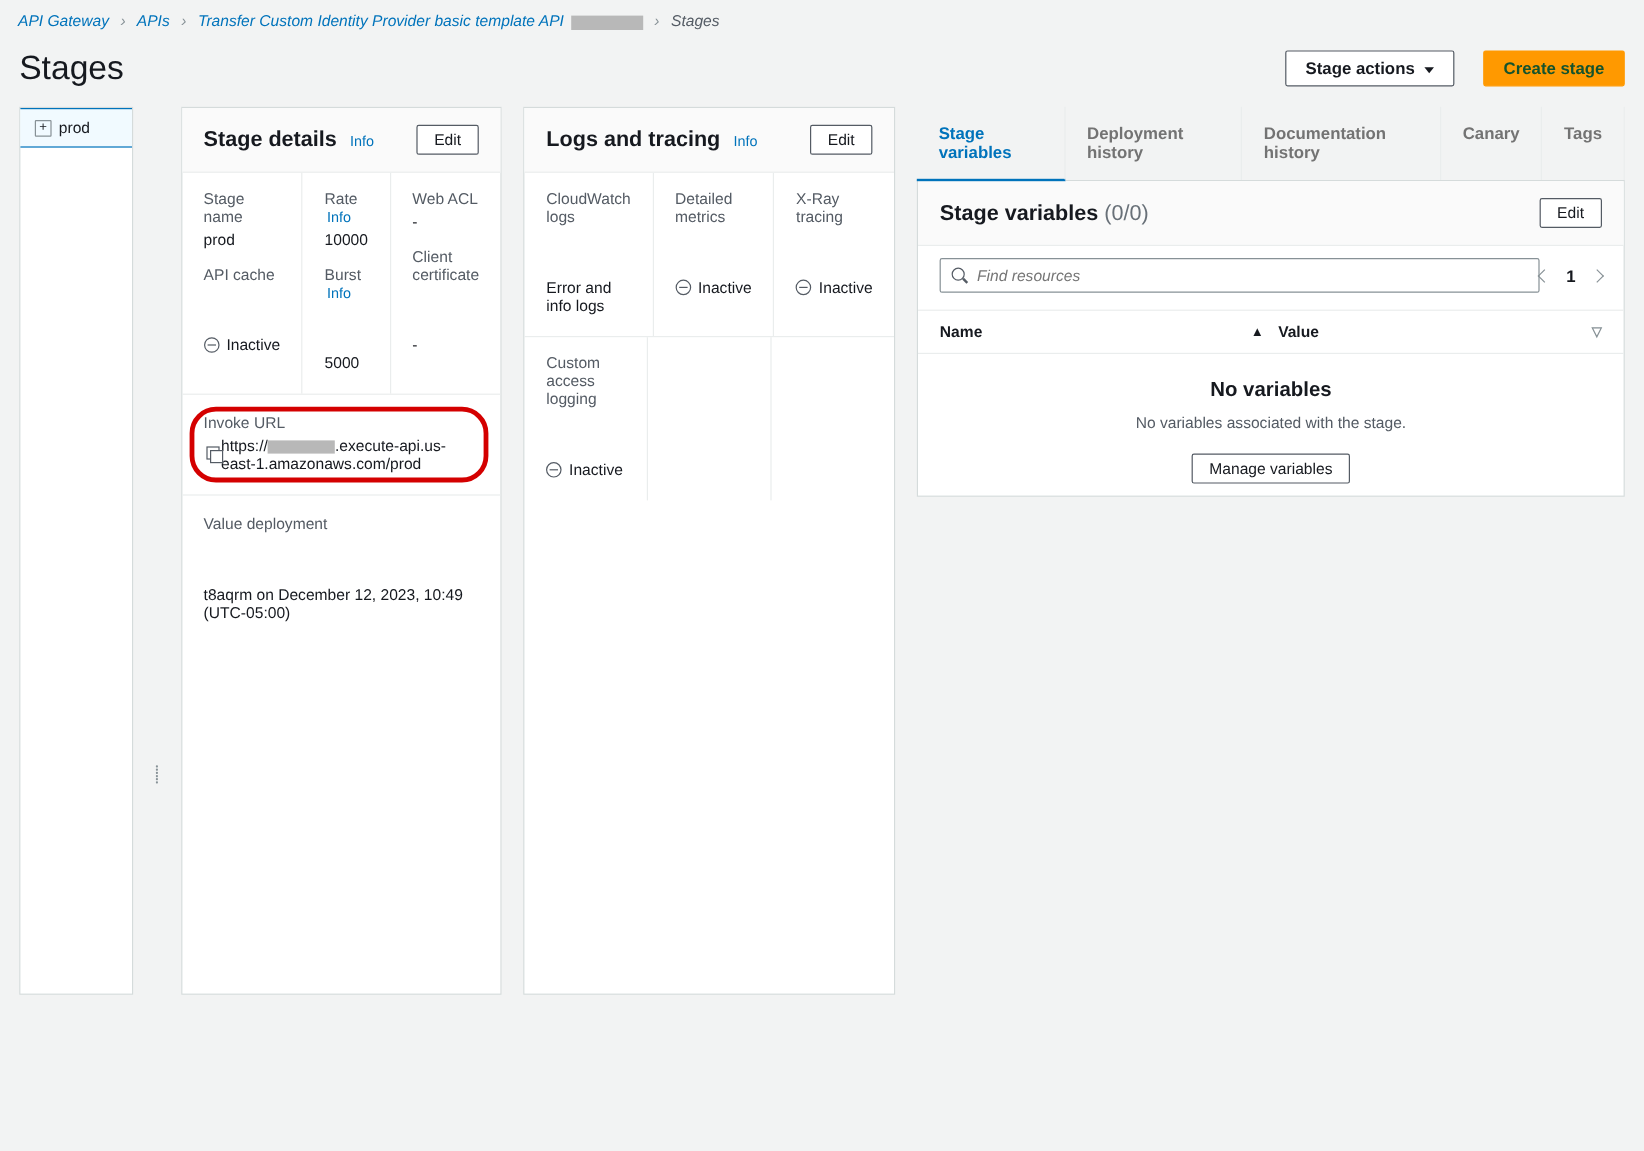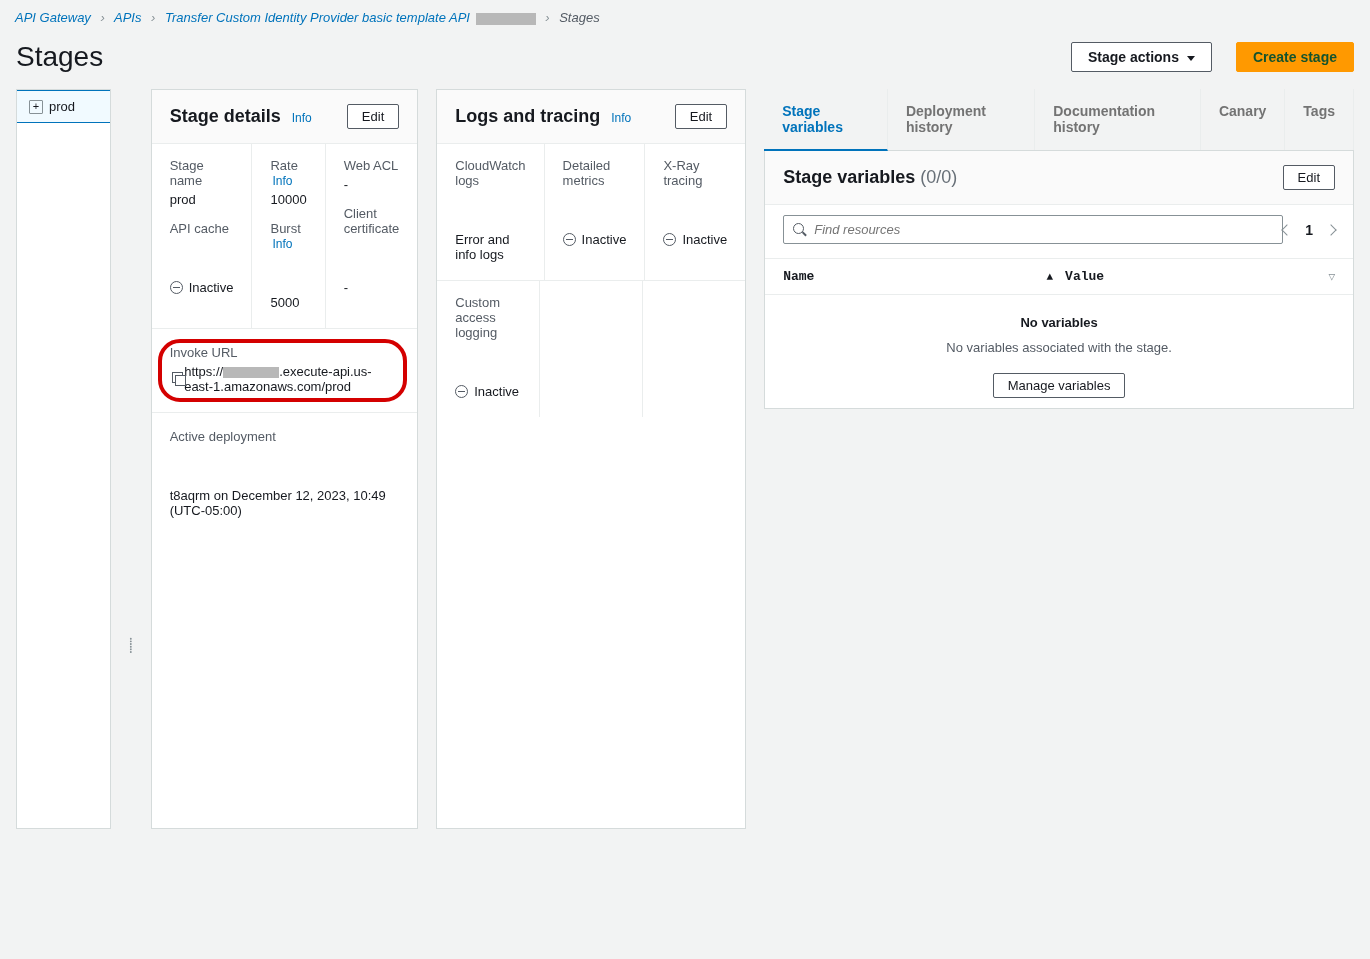--- a/index.html
+++ b/index.html
@@ -52,26 +52,26 @@
   .tabs .tab.active { color:#0073bb; border-bottom:2px solid #0073bb; margin-bottom:-1px;}
   .panel.sub { margin-top:-1px;}
   .search-bar { display:flex; align-items:center; justify-content:space-between; padding:10px 18px 14px 18px;}
   .search-input-wrap { position:relative; width:500px;}
   .search-input-wrap .mag { position:absolute; left:10px; top:50%; transform:translateY(-50%); width:14px; height:14px; }
   .search-input-wrap .mag::before { content:""; position:absolute; width:9px; height:9px; border:1.5px solid #545b64; border-radius:50%; left:0; top:0;}
   .search-input-wrap .mag::after { content:""; position:absolute; width:5px; height:1.5px; background:#545b64; transform:rotate(45deg); left:9px; top:10px;}
   .search-input { width:100%; padding:6px 10px 6px 30px; border:1px solid #879196; border-radius:2px; font-size:13px; font-style:italic; color:#545b64;}
   .pager { display:flex; align-items:center; gap:14px; color:#879196;}
   .pager .num { color:#16191f; font-weight:700;}
-  .table-head { display:flex; padding:10px 18px; border-top:1px solid #eaeded; border-bottom:1px solid #eaeded; font-size:13px; font-weight:700; color:#16191f;font-family:Liberation Mono, monospace;}
+  .table-head { display:flex; padding:10px 18px; border-top:1px solid #eaeded; border-bottom:1px solid #eaeded; font-size:13px; font-weight:700; color:#16191f;}
   .th-name { flex:1; display:flex; align-items:center; justify-content:space-between; padding-right:12px;}
   .th-value{ flex:1; display:flex; align-items:center; justify-content:space-between;}
   .sort-arrow { font-size:11px; color:#16191f;}
   .empty { text-align:center; padding:20px 0 10px 0;}
-  .empty .title { font-weight:700; font-size:13px; margin-bottom:10px;}
+  .empty .title { font-weight:700; font-size:17px; margin-bottom:10px;}
   .empty .desc { font-size:13px; color:#545b64; margin-bottom:18px;}
   .sv-head { padding:14px 18px; border-bottom:1px solid #eaeded; background:#fafafa; display:flex; justify-content:space-between; align-items:center;}
   .sv-head h2 { font-size:18px; font-weight:700;}
   .muted-count { font-weight:400; color:#687078;}
   .chev { display:inline-block; width:8px; height:8px; border-right:1.5px solid currentColor; border-bottom:1.5px solid currentColor; }
   .chev.left { transform:rotate(135deg);}
   .chev.right{ transform:rotate(-45deg);}
 </style>
 </head>
 <body>
@@ -147,21 +147,21 @@
         <div class="single-row">
           <div class="invoke-block highlight-ring">
             <div class="field-label">Invoke URL</div>
             <div class="url-line">
               <span class="copy-icon"></span>
               <span><span>https://</span><span class="redact"></span><span>.execute-api.us-east-1.amazonaws.com/prod</span></span>
             </div>
           </div>
         </div>
         <div class="single-row">
-          <div class="field-label">Active deployment</div>
+          <div class="field-label">Value deployment</div>
           <div class="field-value">t8aqrm on December 12, 2023, 10:49 (UTC-05:00)</div>
         </div>
       </div>
     </div>
 
     <div class="panel">
       <div class="panel-header">
         <h2>
           <span>Logs and tracing</span>
           <span class="info-link">Info</span>

